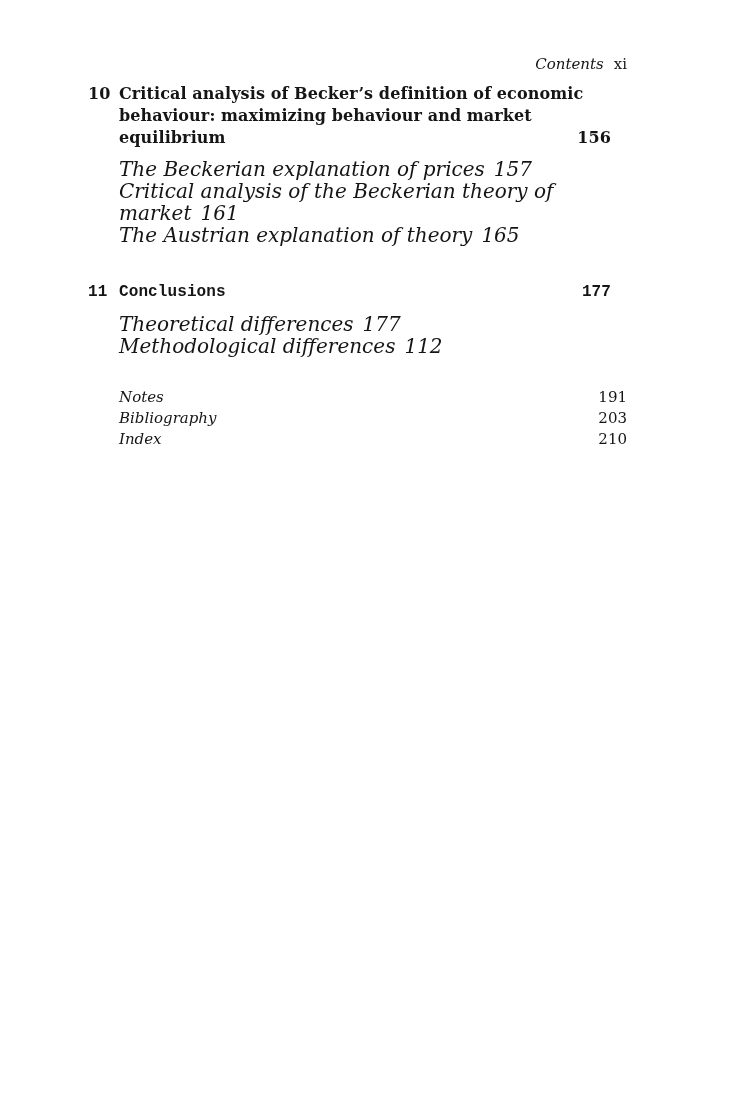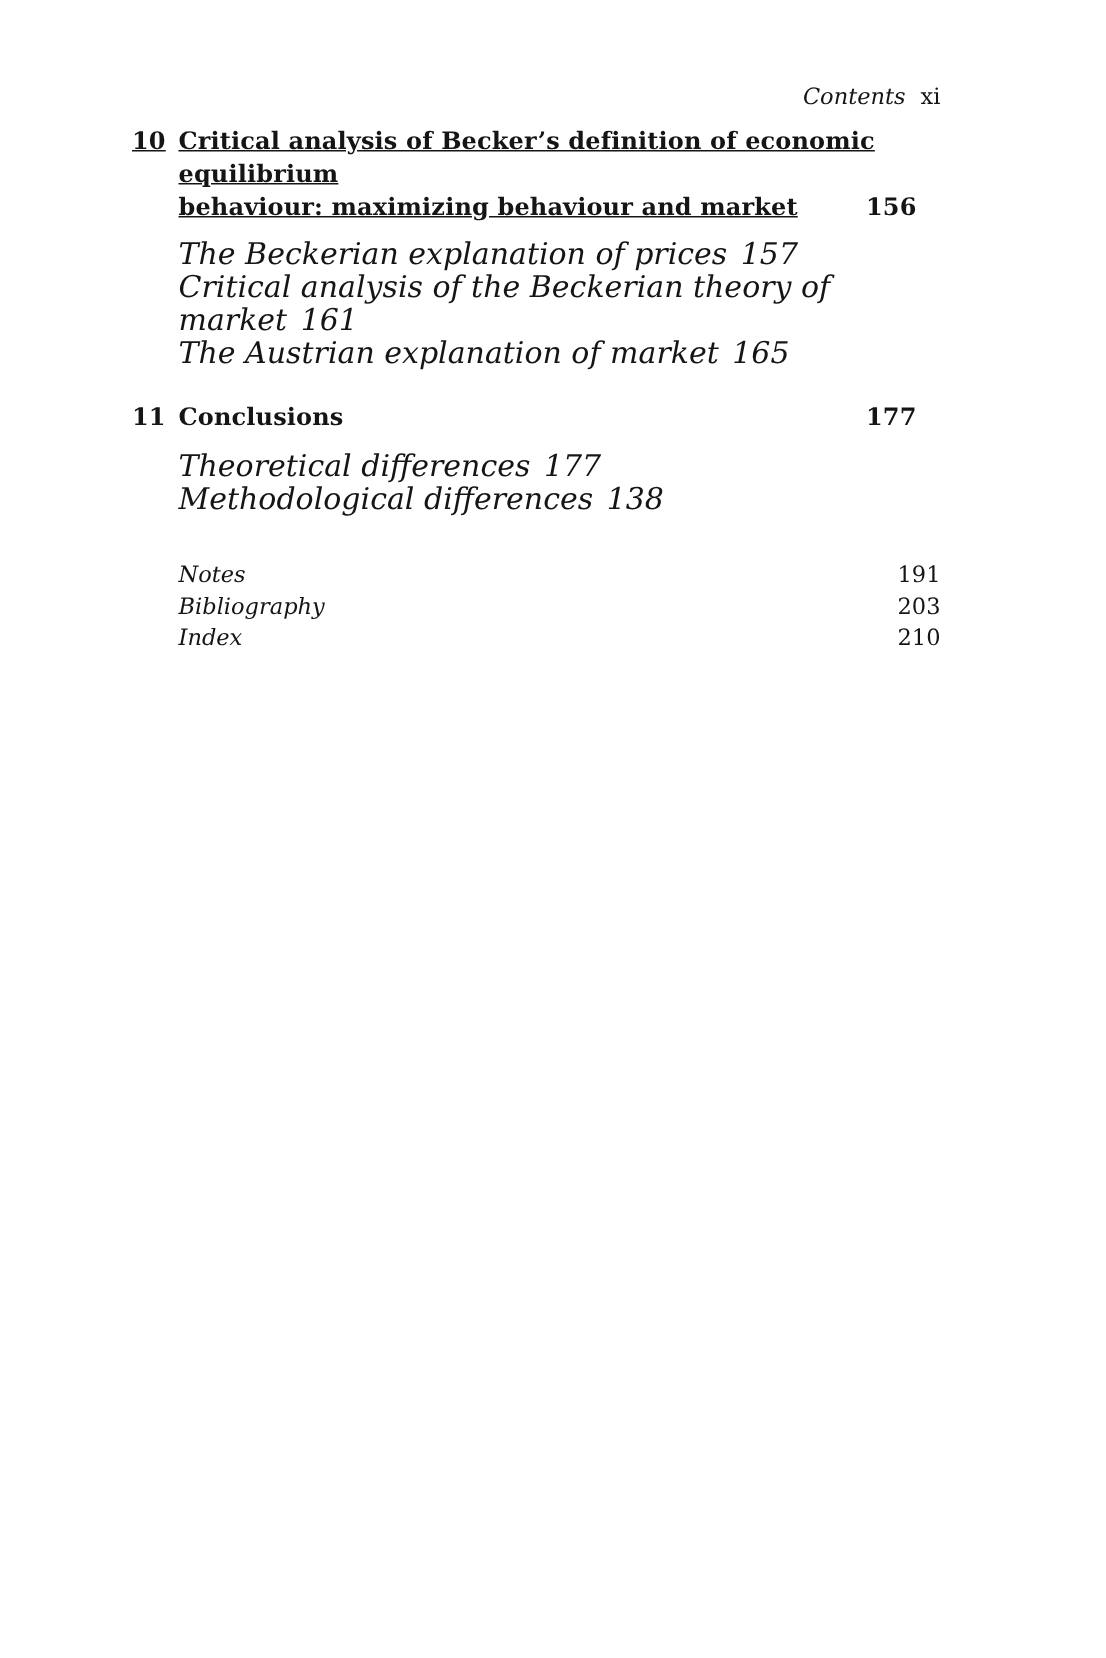--- a/index.html
+++ b/index.html
@@ -56,23 +56,23 @@
   }
   .chapter-entry .ch-body {
     flex: 1;
     position: relative;
   }
   .chapter-entry .ch-page {
     position: absolute;
     right: 16px;
     bottom: 0;
   }
-  .entry-10 { margin-top: 9px; text-decoration: underline; }
+  .entry-10 { margin-top: 9px; }
   .entry-10 .ch-title { padding-right: 40px; }
-  .entry-11 { margin-top: 21px; }
+  .entry-11 { margin-top: 35px; font-family: Liberation Mono, monospace; }
 
   
   .subentries {
     margin-left: 31px;
     font-style: italic;
     font-size: 20px;
     line-height: 22px;
   }
   .subentries-10 { margin-top: 9px; }
   .subentries-11 { margin-top: 10px; }
@@ -104,55 +104,55 @@
 
     <div class="running-head">
       <span class="head-title">Contents</span><span class="head-page">xi</span>
     </div>
 
     <div class="chapter-entry entry-10">
       <div class="ch-num">10</div>
       <div class="ch-body">
         <div class="ch-title">
           <div>Critical analysis of Becker’s definition of economic</div>
+          <div>behaviour: maximizing behaviour and market</div>
           <div>equilibrium</div>
-          <div>behaviour: maximizing behaviour and market</div>
         </div>
         <div class="ch-page">156</div>
       </div>
     </div>
 
     <div class="subentries subentries-10">
       <div class="sub-row">
         <span class="sub-label">The Beckerian explanation of prices</span><span class="sub-page">157</span>
       </div>
       <div class="sub-row">
         <span class="sub-label">Critical analysis of the Beckerian theory of market</span><span class="sub-page">161</span>
       </div>
       <div class="sub-row">
-        <span class="sub-label">The Austrian explanation of market</span><span class="sub-page">165</span>
+        <span class="sub-label">The Austrian explanation of theory</span><span class="sub-page">165</span>
       </div>
     </div>
 
     <div class="chapter-entry entry-11">
       <div class="ch-num">11</div>
       <div class="ch-body">
         <div class="ch-title">
           <div>Conclusions</div>
         </div>
         <div class="ch-page">177</div>
       </div>
     </div>
 
     <div class="subentries subentries-11">
       <div class="sub-row">
         <span class="sub-label">Theoretical differences</span><span class="sub-page">177</span>
       </div>
       <div class="sub-row">
-        <span class="sub-label">Methodological differences</span><span class="sub-page">138</span>
+        <span class="sub-label">Methodological differences</span><span class="sub-page">112</span>
       </div>
     </div>
 
     <div class="back-matter">
       <div class="bm-row">
         <span class="bm-label">Notes</span>
         <span class="bm-page">191</span>
       </div>
       <div class="bm-row">
         <span class="bm-label">Bibliography</span>

